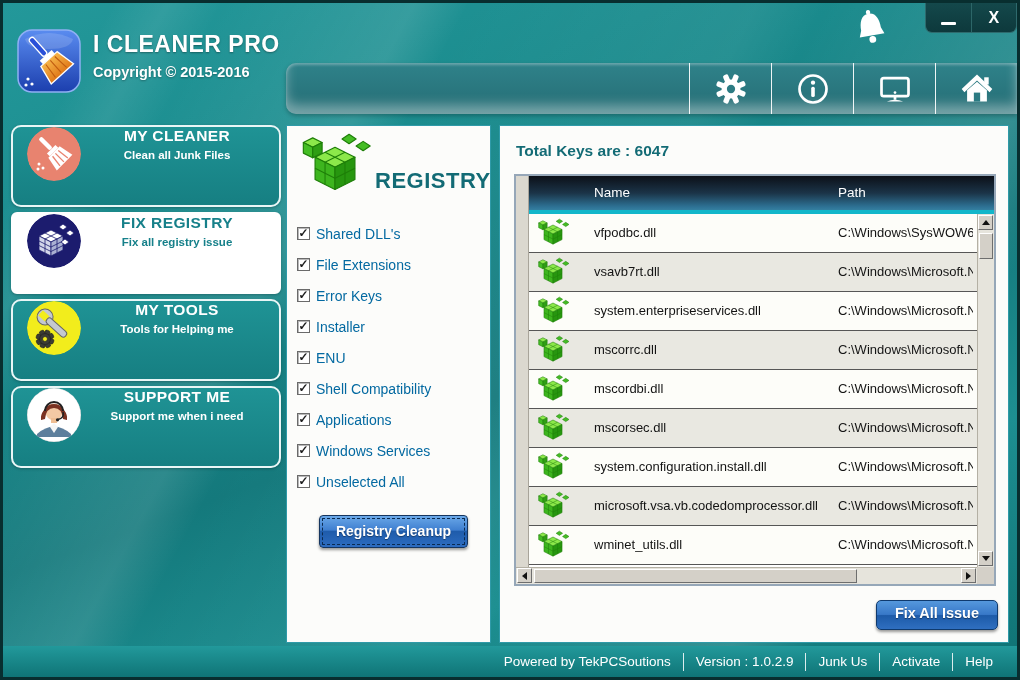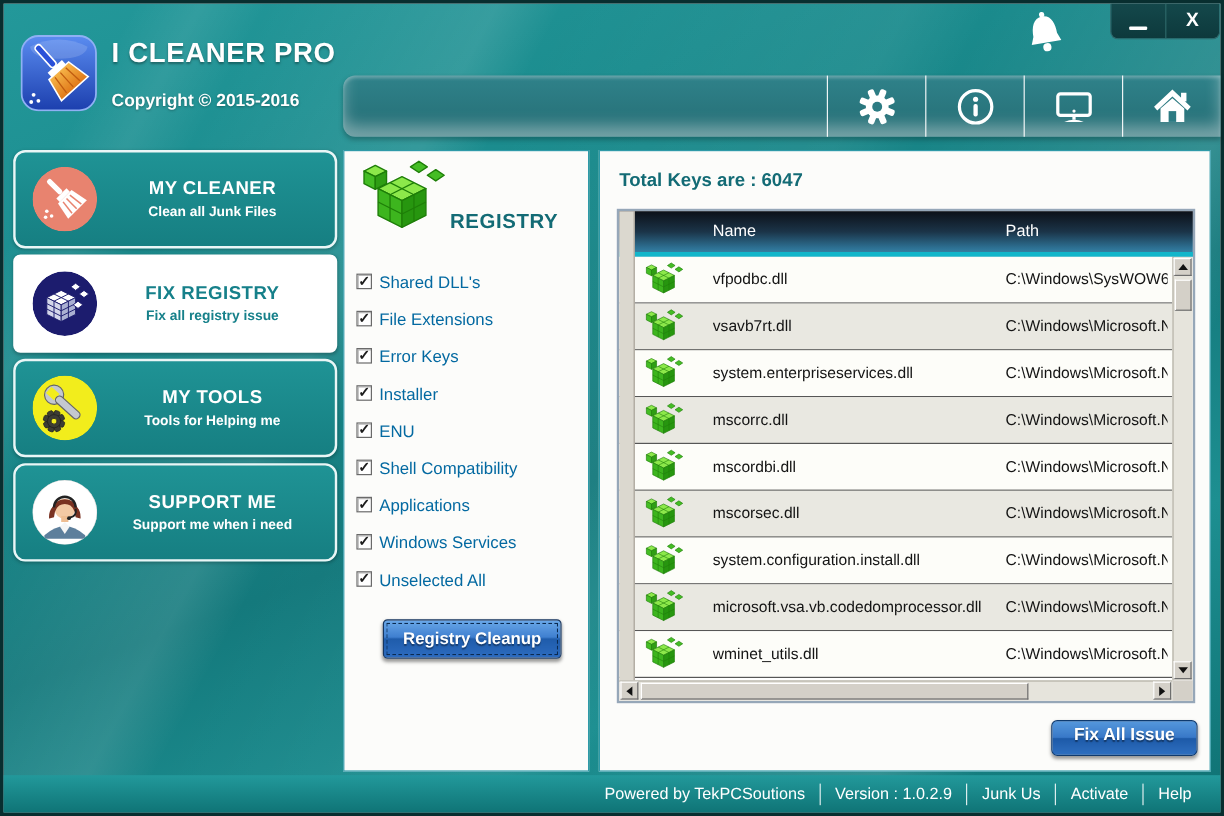--- a/index.html
+++ b/index.html
@@ -12,21 +12,21 @@
     background:
       linear-gradient(118deg, rgba(255,255,255,0) 8%, rgba(255,255,255,.08) 12%, rgba(255,255,255,0) 16%,
         rgba(255,255,255,.11) 30%, rgba(255,255,255,0) 34%, rgba(255,255,255,.06) 55%, rgba(255,255,255,0) 60%,
         rgba(255,255,255,.13) 78%, rgba(255,255,255,0) 84%),
       linear-gradient(160deg, #23989a 0%, #1a8a8c 30%, #14797c 55%, #1d8f91 75%, #0f7173 100%);
   }
 
   
   .logo { position:absolute; left:14px; top:26px; width:64px; height:64px; }
   .app-title { position:absolute; left:90px; top:28px; color:#fff; font-size:23px; font-weight:bold; letter-spacing:.5px; text-shadow:0 1px 2px rgba(0,0,0,.35); }
-  .app-copy  { position:absolute; left:90px; top:61px; color:#fff; font-size:14.5px; font-weight:bold; text-shadow:0 1px 2px rgba(0,0,0,.3);margin-top:12px; }
+  .app-copy  { position:absolute; left:90px; top:61px; color:#fff; font-size:14.5px; font-weight:bold; text-shadow:0 1px 2px rgba(0,0,0,.3); }
   .bell { position:absolute; left:845px; top:4px; width:46px; height:46px; cursor:pointer; }
   .winbtns {
     position:absolute; right:0; top:0; width:92px; height:30px; display:flex;
     background:linear-gradient(180deg,#14484b,#0d393c); border:1px solid #2e6a6d; border-top:none;
     border-radius:0 0 7px 7px;
   }
   .winbtn { flex:1; display:flex; align-items:center; justify-content:center; color:#fff; cursor:pointer; }
   .winbtn.min { border-right:1px solid #2c6668; }
   .minbar { width:15px; height:3px; background:#fff; margin-top:12px; border-radius:1px; }
   .winbtn.cls { font-size:16px; font-weight:bold; }
@@ -43,40 +43,40 @@
     display:flex; align-items:center; justify-content:center; cursor:pointer;
   }
   .tb-cell svg { width:36px; height:36px; }
 
   
   .main { position:absolute; top:122px; left:8px; right:8px; bottom:34px; display:flex; }
 
   
   .sidebar { width:270px; margin-right:5px; }
   .side-item {
-    height:82px; margin-bottom:5px; display:flex; align-items:center;
+    height:82px; margin-bottom:5px; display:flex; 
     background:linear-gradient(180deg,#1f9395,#167f82);
     border:2px solid #e9f6f6; border-radius:10px; cursor:pointer;
     box-shadow:0 1px 3px rgba(0,0,0,.25);
   }
   .side-item.active { background:#fff; border-color:#fff; border-radius:6px; }
   .side-icon { width:54px; height:54px; border-radius:50%; margin-left:14px; flex:none;
                display:flex; align-items:center; justify-content:center; overflow:hidden; }
   .side-icon svg { width:54px; height:54px; }
   .side-text { flex:1; text-align:center; padding-right:6px; }
   .side-title { color:#fff; font-size:15.5px; font-weight:bold; letter-spacing:.4px; }
   .side-sub   { color:#fff; font-size:11.5px; font-weight:bold; margin-top:4px; }
   .side-item.active .side-title, .side-item.active .side-sub { color:#16808a; }
 
   
   .panel { background:#fcfcfa; border:1px solid #2f9aa8; }
   .reg-panel { width:205px; margin-right:8px; position:relative; padding:6px 0 0 10px; }
   .reg-logo { display:flex; align-items:flex-end; }
   .reg-logo svg { width:76px; height:68px; flex:none; }
-  .reg-logo-text { color:#136b75; font-size:17px; font-weight:bold; letter-spacing:.5px; margin:0 10px 10px 2px; }
+  .reg-logo-text { color:#136b75; font-size:22px; font-weight:bold; letter-spacing:.5px; margin:0 10px 10px 2px; }
   .cb-list { margin-top:14px; }
   .cb-row { display:flex; align-items:center; height:31px; }
   .cb-box {
     width:13px; height:13px; background:#fff; border:1px solid #6a6a6a; flex:none;
     box-shadow: inset 1px 1px 0 #b8b8b8; margin-right:6px; position:relative; cursor:pointer;
     font-size:12px; line-height:11px; text-align:center; color:#1c1c1c; font-weight:bold;
   }
   .cb-label { color:#0369a1; font-size:14px; }
   .cleanup-wrap { text-align:center; margin-top:18px; }
   .btn-cleanup {

